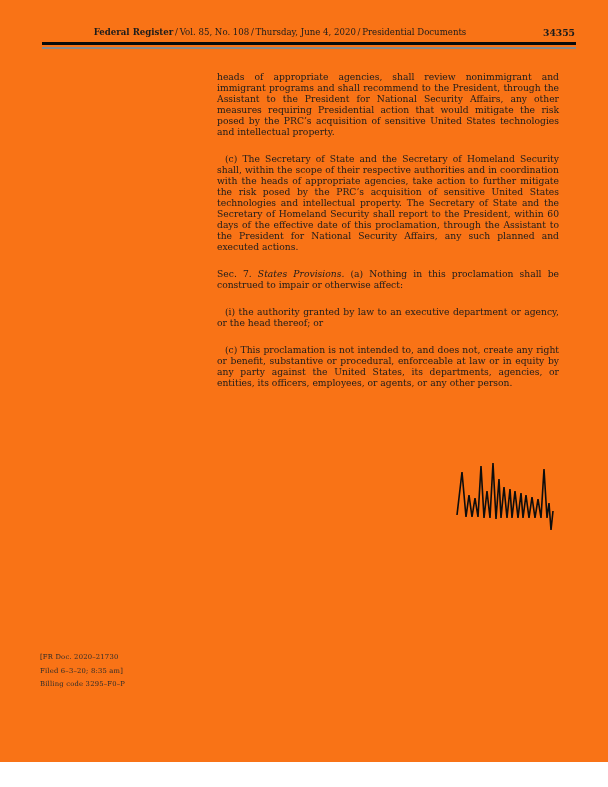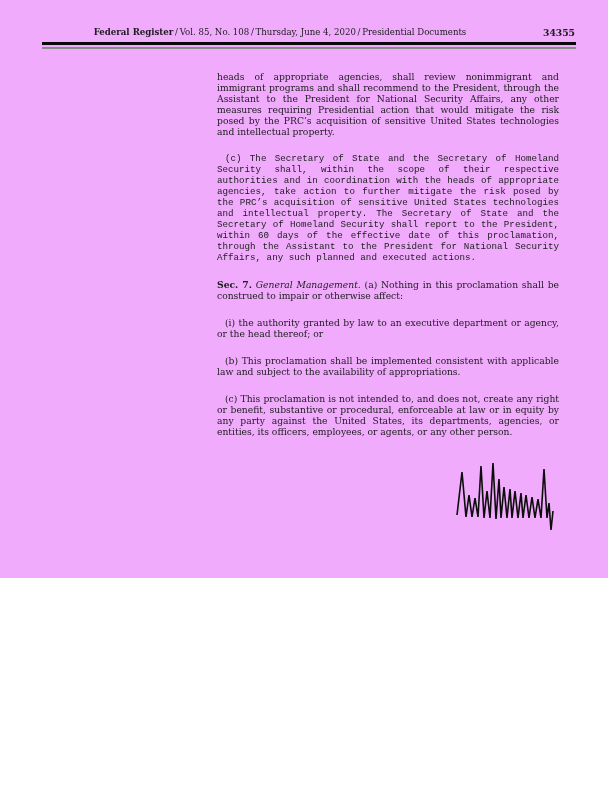--- a/index.html
+++ b/index.html
@@ -1,17 +1,17 @@
 <!DOCTYPE html>
 <html><head>
 <meta charset="utf-8">
 <style>
   html,body { margin:0; padding:0; background:#ffffff; }
   .page {
-    position:relative; width:608px; height:578px; background:#f0abfc;
+    position:relative; width:608px; height:762px; background:#f97316;
     font-family:"DejaVu Serif", serif; color:#1c1c1c; overflow:hidden;
   }
   
   .header-line {
     position:absolute; top:27px; left:42px; width:534px;
     font-size:8.6px; line-height:11px; white-space:nowrap;
   }
   .header-center { display:block; text-align:center; padding-right:58px; }
   .journal { font-weight:bold; }
   .page-num {
@@ -22,23 +22,23 @@
   
   .body-col {
     position:absolute; left:201px; top:55px; width:374px;
     font-size:9.2px; line-height:11px; text-align:justify;
   }
   .body-col p { margin:16px; }
   .ind  { text-indent:8px; }
   .mt1  { margin-top:1px; }
   .mt2  { margin-top:2px; }
   .mt4  { margin-top:4px; }
-  .mt5  { margin-top:5px;font-family:Liberation Mono, monospace; }
+  .mt5  { margin-top:5px; }
   .mt6  { margin-top:6px; }
-  .sec-label { font-weight:bold; }
+  .sec-label { font-weight:normal; }
   .sec-title { font-style:italic; }
   
   .signature { position:absolute; left:455px; top:461px; width:116px; height:72px; }
   .signature svg { display:block; width:100%; height:100%; }
   
   .footer {
     position:absolute; left:40px; top:651px;
     font-size:6.8px; line-height:13.5px; color:#2b2b2b; letter-spacing:0.2px;
   }
   .footer div { white-space:nowrap; }
@@ -53,23 +53,22 @@
       <span class="journal">Federal Register</span><span> / Vol. 85, No. 108 / Thursday, June 4, 2020 / Presidential Documents</span>
     </span>
     <span class="page-num">34355</span>
   </div>
   <div class="rule-black" style="background: rgb(10, 10, 10);"></div>
   <div class="rule-gray" style="background: rgb(138, 138, 138);"></div>
 
   <div class="body-col">
     <p>heads of appropriate agencies, shall review nonimmigrant and immigrant programs and shall recommend to the President, through the Assistant to the President for National Security Affairs, any other measures requiring Presidential action that would mitigate the risk posed by the PRC’s acquisition of sensitive United States technologies and intellectual property.</p>
     <p class="ind mt5">(c) The Secretary of State and the Secretary of Homeland Security shall, within the scope of their respective authorities and in coordination with the heads of appropriate agencies, take action to further mitigate the risk posed by the PRC’s acquisition of sensitive United States technologies and intellectual property. The Secretary of State and the Secretary of Homeland Security shall report to the President, within 60 days of the effective date of this proclamation, through the Assistant to the President for National Security Affairs, any such planned and executed actions.</p>
-    <p class="mt1"><span class="sec-label">Sec. 7.</span><span class="sec-title"> General Management.</span><span> (a) Nothing in this proclamation shall be construed to impair or otherwise affect:</span></p>
+    <p class="mt1"><span class="sec-label">Sec. 7.</span><span class="sec-title"> States Provisions.</span><span> (a) Nothing in this proclamation shall be construed to impair or otherwise affect:</span></p>
     <p class="ind mt4">(i) the authority granted by law to an executive department or agency, or the head thereof; or</p>
-    <p class="ind mt2">(b) This proclamation shall be implemented consistent with applicable law and subject to the availability of appropriations.</p>
     <p class="ind mt6">(c) This proclamation is not intended to, and does not, create any right or benefit, substantive or procedural, enforceable at law or in equity by any party against the United States, its departments, agencies, or entities, its officers, employees, or agents, or any other person.</p>
   </div>
 
   <div class="signature">
     <svg viewBox="0 0 116 72" role="img" aria-label="Handwritten signature of the President">
       <path d="M2,54 L7,11 L11,56 L14,34 L17,56 L20,37 L23,56 L26,5 L29,57 L32,30 L35,57 L38,2 L41,58 L44,18 L46,57 L49,26 L52,57 L55,28 L57,57 L60,30 L63,57 L66,32 L68,57 L71,34 L74,57 L77,36 L80,57 L83,38 L86,57 L89,8 L92,57 L94,42 L96,69 L98,50" fill="none" stroke="#0d0d0d" stroke-width="1.6" stroke-linejoin="miter"></path>
     </svg>
   </div>
 
   <div class="footer">

